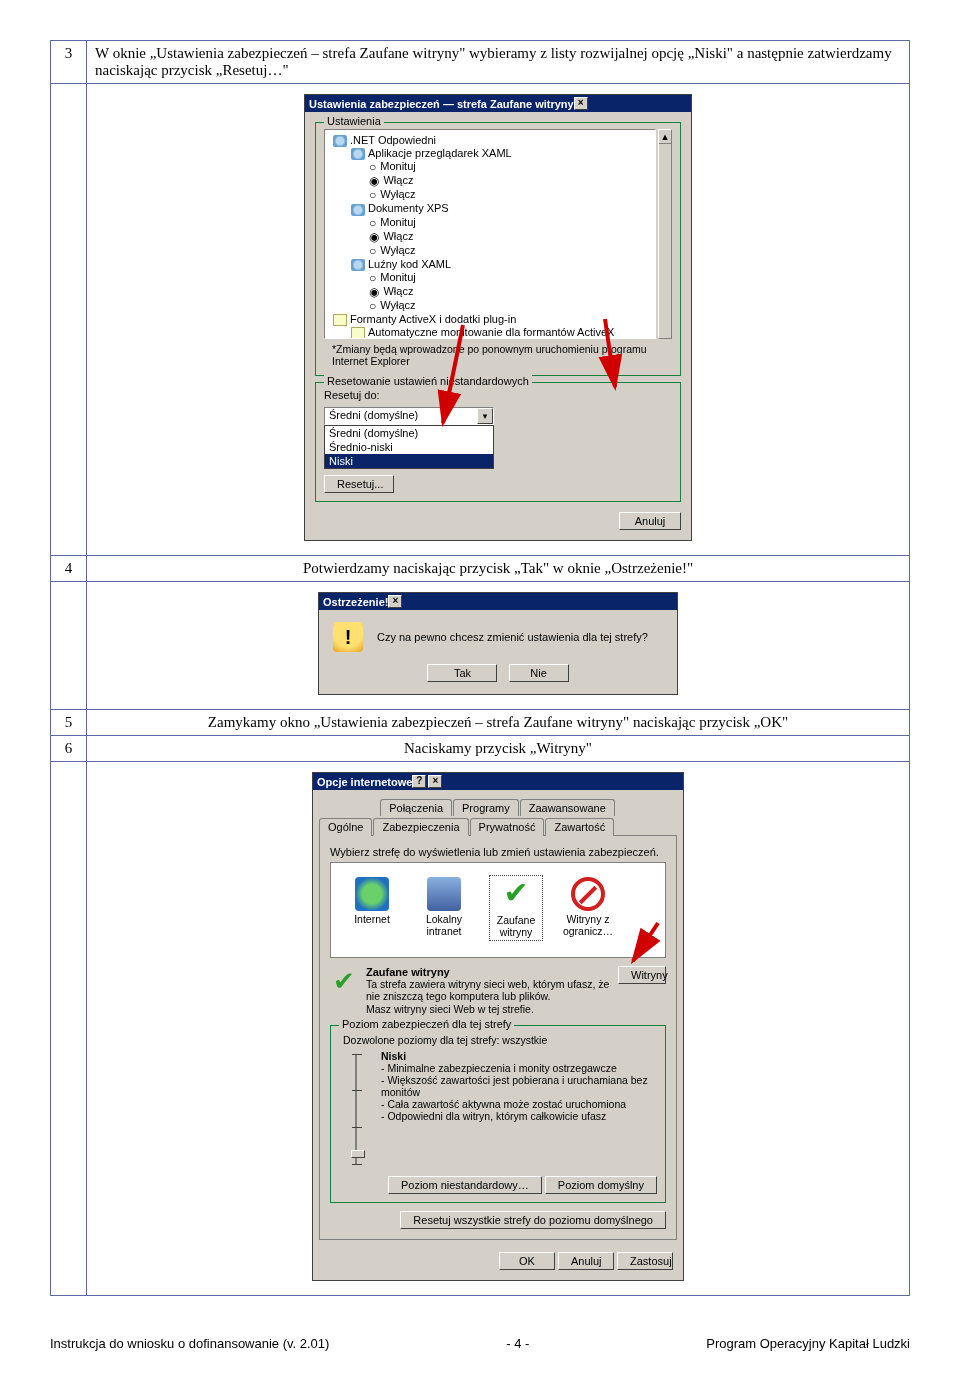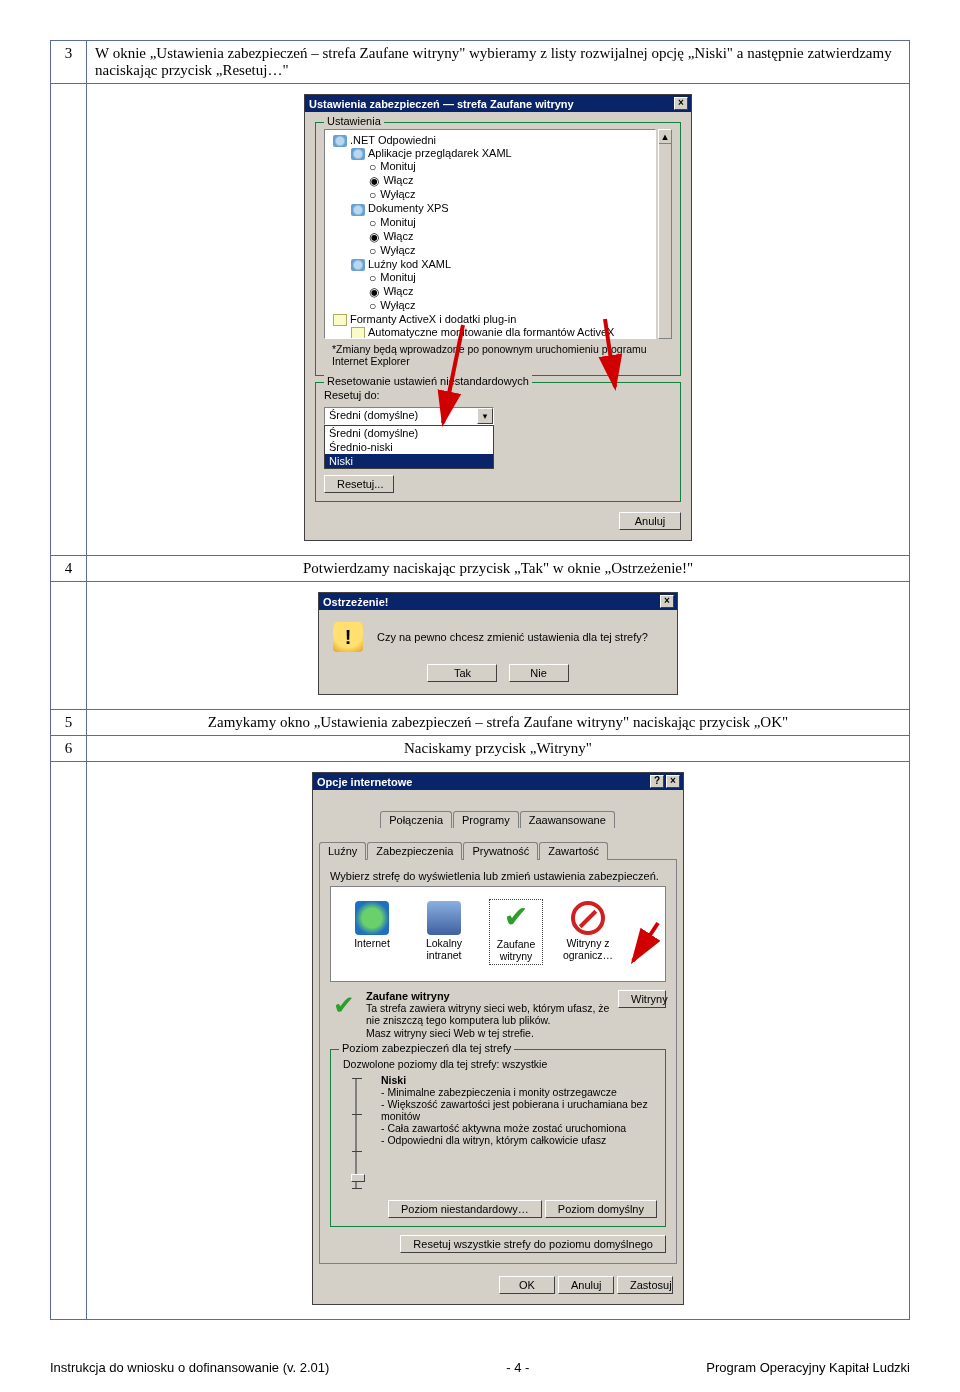--- a/index.html
+++ b/index.html
@@ -32,21 +32,21 @@
     text-align: left;
     font-family: Tahoma, Arial, sans-serif;
     font-size: 11px;
     color: #000;
     background: #d4d0c8;
     border: 1px solid #404040;
   }
   .titlebar {
     display: flex;
     align-items: center;
-    justify-content: space-between;
+    justify-content: flex-start;
     background: linear-gradient(#0a246a, #0a246a);
     color: #fff;
     font-weight: bold;
     padding: 2px 3px 2px 4px;
     font-size: 11px;
   }
   .titlebar .tb-btns { display: flex; gap: 2px; }
   .tb-btn {
     width: 14px; height: 13px;
     background: #d4d0c8;
@@ -130,21 +130,21 @@
     border-radius: 4px;
     display: flex; align-items: center; justify-content: center;
     color: #000; font-weight: bold; font-size: 20px;
   }
 
   
   .tabs { display:flex; flex-wrap: wrap; background:#d4d0c8; padding: 2px 6px 0 6px; }
   .tab {
     border:1px solid #808080; border-bottom:none;
     border-top-left-radius:3px; border-top-right-radius:3px;
-    padding:2px 8px; margin-right:1px; margin-top:14px;
+    padding:2px 8px; margin-right:1px; margin-top:2px;
     background:#d4d0c8; font-size:11px;
     position: relative; top: 1px;
   }
   .tab.active { background:#d4d0c8; border-bottom:1px solid #d4d0c8; z-index:2; }
   .tabrow2 { width:100%; display:flex; }
   .tabpane {
     border:1px solid #808080; margin:0 6px 8px 6px; padding:10px 10px; background:#d4d0c8;
   }
   .zones { display:flex; gap: 18px; margin: 8px 0 10px 10px; }
   .zone { width: 54px; text-align:center; font-size:10.5px; }
@@ -300,21 +300,21 @@
             </div>
           </div>
           <div style="padding-top:4px;">
             <div class="tabs">
               <div style="width:100%; display:flex; justify-content:center;">
                 <div class="tab">Połączenia</div>
                 <div class="tab">Programy</div>
                 <div class="tab">Zaawansowane</div>
               </div>
               <div class="tabrow2">
-                <div class="tab">Luźny</div>
+                <div class="tab">Ogólne</div>
                 <div class="tab active">Zabezpieczenia</div>
                 <div class="tab">Prywatność</div>
                 <div class="tab">Zawartość</div>
               </div>
             </div>
             <div class="tabpane">
               <div style="font-size:11px;">Wybierz strefę do wyświetlenia lub zmień ustawienia zabezpieczeń.</div>
               <div style="background:#fff; border:1px solid #808080; padding:6px 4px; margin-top:4px;">
                 <div class="zones">
                   <div class="zone">

